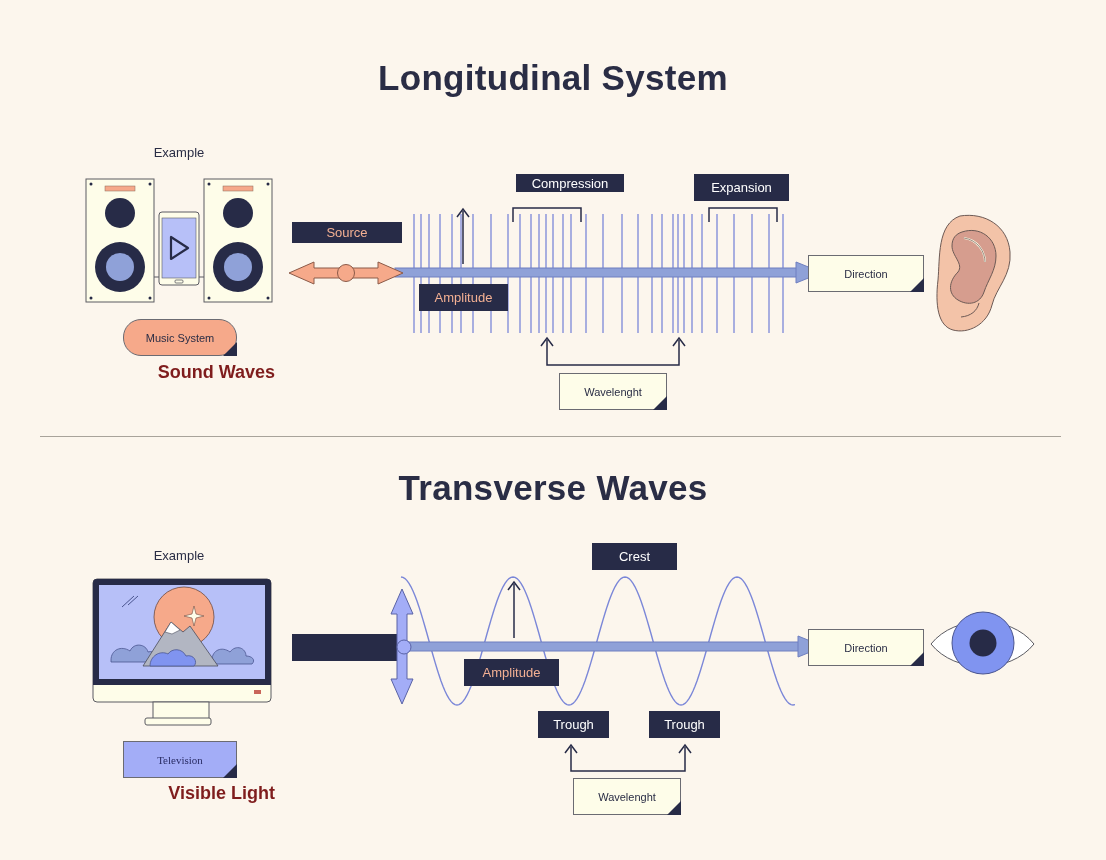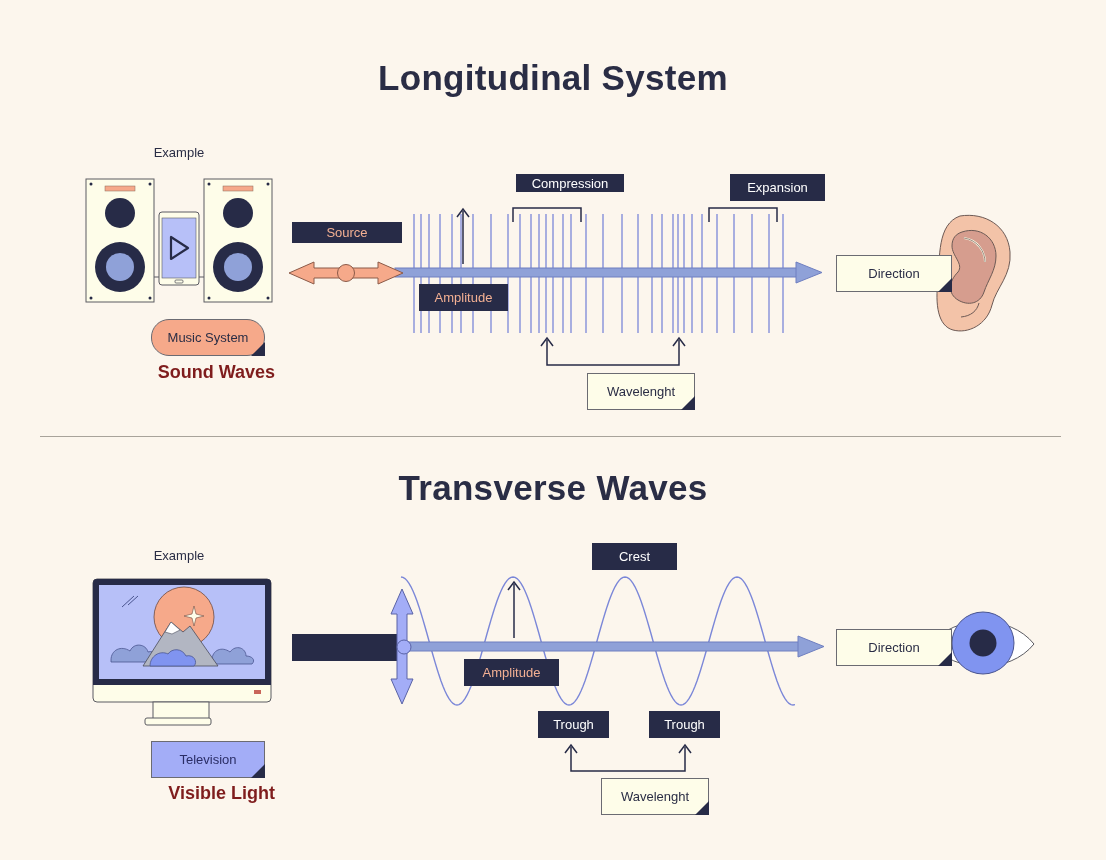--- a/index.html
+++ b/index.html
@@ -6,25 +6,25 @@
   body {
     width: 1106px; height: 860px; background: #fcf6ed; position: relative; overflow: hidden;
     font-family: "Liberation Sans", "DejaVu Sans", sans-serif; color: #262a42;
   }
   .abs { position: absolute; }
   .title { font-weight: 700; font-size: 35px; color: #2a2d45; text-align: center; width: 1106px; left: 0; letter-spacing: 0.3px; }
   .example { font-size: 13px; color: #2a2d45; text-align: center; width: 120px; }
   .subtitle { font-weight: 700; font-size: 18px; color: #7f1d1d; text-align: right; width: 200px; }
   .darkbox { background: #272b47; color: #ffffff; font-size: 13px; text-align: center; box-sizing: border-box; display: flex; align-items: center; justify-content: center; }
   .darkbox.peach { color: #f3b093; }
-  .note { box-sizing: border-box; border: 1px solid #6b6b72; font-size: 13px; display: flex; align-items: center; justify-content: center; color: #2a2d45; margin-left: 28px; }
+  .note { box-sizing: border-box; border: 1px solid #6b6b72; font-size: 11px; display: flex; align-items: center; justify-content: center; color: #2a2d45; }
   .note::after { content: ""; position: absolute; right: -1px; bottom: -1px; width: 0; height: 0; border-style: solid; border-width: 0 0 14px 14px; border-color: transparent transparent #272b47 transparent; }
   .note.cream { background: #fefde9; }
   .note.peachnote { background: #f6a98a; }
-  .note.bluenote { background: #a3adf7; color: #2a2d65; }
+  .note.bluenote { background: #a3adf7; color: #2a2d65; font-family: Liberation Serif, serif; }
   .divider { left: 40px; width: 1021px; height: 1px; background: #a8a39a; top: 436px; }
   svg { position: absolute; left: 0; top: 0; overflow: visible; }
 </style>
 </head>
 <body>
 
 <div class="abs title" style="top:58px;">Longitudinal System</div>
 <div class="abs example" style="left:119px; top:145px;">Example</div>
 
 <svg width="1106" height="860">
@@ -173,21 +173,21 @@
   <g>
     <path d="M931,644 C955,614 1010,614 1034,644 C1010,674 955,674 931,644 Z" fill="#ffffff" stroke="#5b5b62" stroke-width="1"></path>
     <circle cx="983" cy="643" r="31" fill="#8094f0" stroke="#4a5590" stroke-width="1"></circle>
     <circle cx="983" cy="643" r="13.5" fill="#272b47"></circle>
   </g>
 </svg>
 
 <div class="abs darkbox peach" style="left:292px; top:222px; width:110px; height:21px;">Source</div>
 <div class="abs darkbox peach" style="left:419px; top:284px; width:89px; height:27px;">Amplitude</div>
 <div class="abs darkbox" style="left:516px; top:174px; width:108px; height:18px;">Compression</div>
-<div class="abs darkbox" style="left:694px; top:174px; width:95px; height:27px;margin-left:36px;">Expansion</div>
+<div class="abs darkbox" style="left:694px; top:174px; width:95px; height:27px;">Expansion</div>
 <div class="abs note cream" style="left:808px; top:255px; width:116px; height:37px;">Direction</div>
 <div class="abs note cream" style="left:559px; top:373px; width:108px; height:37px;">Wavelenght</div>
 <div class="abs note peachnote" style="left:123px; top:319px; width:114px; height:37px;border-radius:18px;">Music System</div>
 <div class="abs subtitle" style="left:75px; top:362px;">Sound Waves</div>
 
 <div class="abs divider"></div>
 
 <div class="abs title" style="top:468px;">Transverse Waves</div>
 <div class="abs example" style="left:119px; top:548px;">Example</div>
 <div class="abs darkbox" style="left:592px; top:543px; width:85px; height:27px;">Crest</div>

